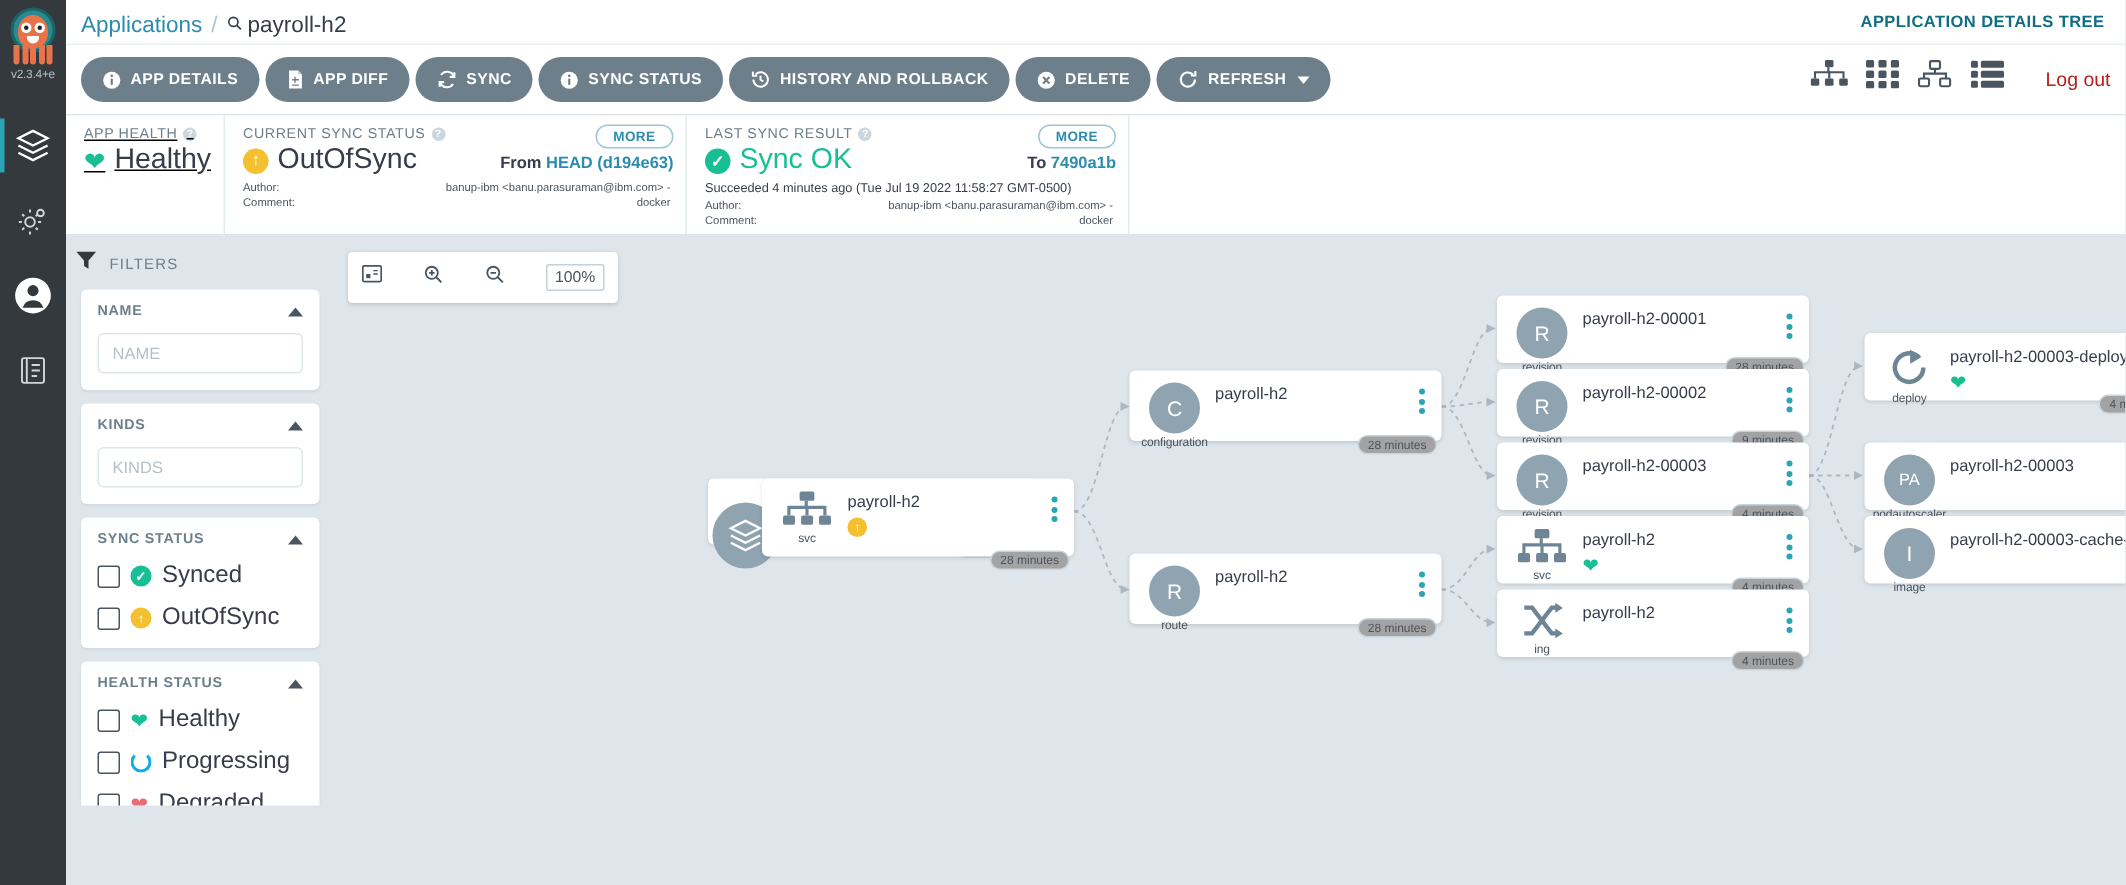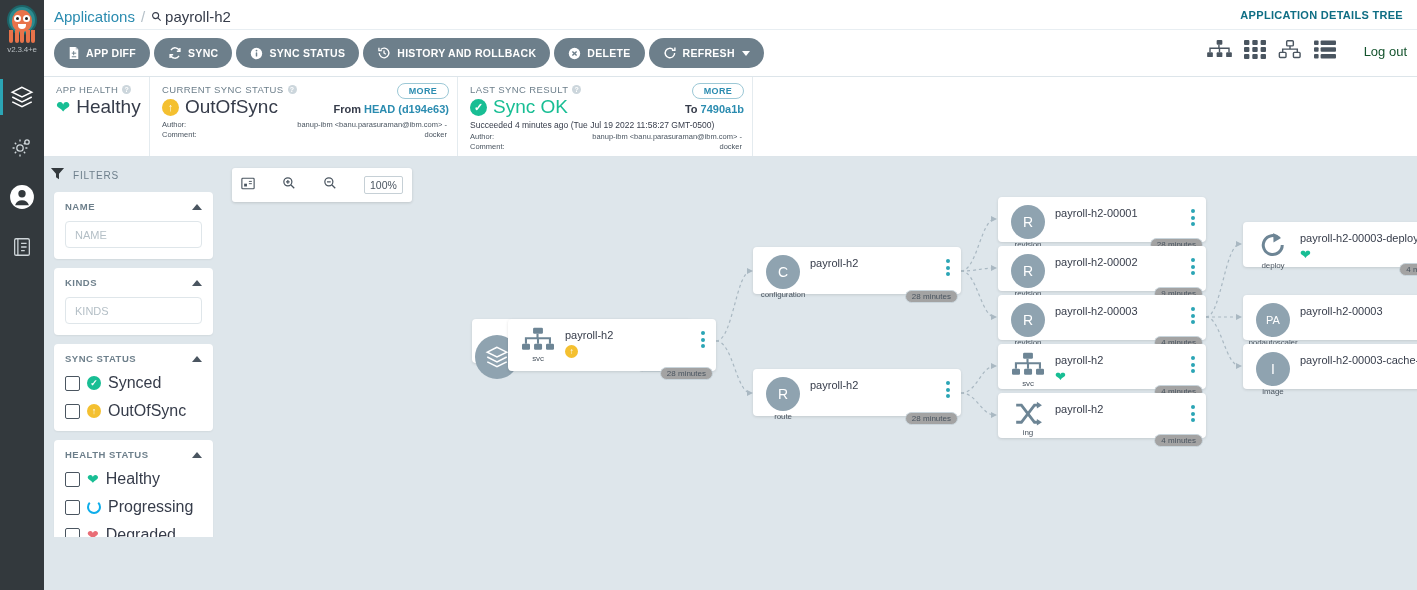--- a/index.html
+++ b/index.html
@@ -60,27 +60,27 @@
   .btn { height: 30px; border-radius: 16px; background: #6d7f8b; color: #fff;
     font-size: 10.5px; font-weight: bold; letter-spacing: 0.3px;
     display: inline-flex; align-items: center; gap: 6px; padding: 0 14px;
     cursor: pointer; border: none; white-space: nowrap; }
   .btn svg { display: block; flex: 0 0 auto; }
   .btn .caret { width: 0; height: 0; border-left: 4px solid transparent;
     border-right: 4px solid transparent; border-top: 5px solid #fff; margin-left: 1px; }
   .topicons { position: absolute; right: 10px; top: 10px; display: flex;
     align-items: center; gap: 12px; }
   .topicons .ic { cursor: pointer; display: block; }
-  .logout { font-size: 13px; color: #14532d; cursor: pointer; margin-left: 16px; }
+  .logout { font-size: 13px; color: #b91c1c; cursor: pointer; margin-left: 16px; }
 
   
   .statusbar { position: absolute; left: 44px; top: 77px; width: 1373px; height: 80px;
     background: #fff; border-bottom: 1px solid #dde5ea; display: flex; }
   .spanel { position: relative; padding: 7px 10px 0 12px; border-right: 1px solid #e4ebef; }
-  .spanel.p1 { width: 106px; border-right: 1px solid #e4ebef; }
+  .spanel.p1 { width: 106px; border-right: 1px solid #e4ebef; text-decoration: underline; }
   .spanel.p2 { width: 308px; }
   .spanel.p3 { width: 295px; }
   .slabel { font-size: 9.5px; color: #6d7f8b; letter-spacing: 0.4px;
     display: flex; align-items: center; gap: 4px; }
   .qmark { width: 9px; height: 9px; border-radius: 50%; background: #ccd6dc;
     color: #fff; font-size: 7px; line-height: 9px; text-align: center;
     font-weight: bold; cursor: pointer; }
   .sval { font-size: 19px; color: #363c4a; display: flex; align-items: center;
     gap: 6px; margin-top: 1px; font-weight: 400; }
   .sval.ok { color: #18be94; }
@@ -251,20 +251,30 @@
         </span>
         <span>payroll-h2</span>
       </span>
     </div>
     <div class="adt-title">APPLICATION DETAILS TREE</div>
   </div>
 
   <div class="actionbar">
     <div class="btns">
 
+      <button class="btn">
+        <span>
+          <svg width="13" height="13" viewBox="0 0 16 16">
+              <circle cx="8" cy="8" r="7" fill="#fff"></circle>
+          <rect x="7.1" y="6.6" width="1.8" height="5.2" rx=".8" fill="#6d7f8b"></rect>
+          <circle cx="8" cy="4.4" r="1.1" fill="#6d7f8b"></circle>
+            </svg>
+        </span>
+        <span>APP DETAILS</span>
+      </button>
 
       <button class="btn">
         <span>
           <svg width="12" height="14" viewBox="0 0 14 16">
               <path d="M2 1h7l3 3v11H2z" fill="#fff"></path>
           <path d="M9 1v3h3" fill="#c3ccd2"></path>
           <path d="M4.4 8.2h5.2M6.6 5.8v4.8M4.4 12.4h5.2" stroke="#6d7f8b" stroke-width="1.1"></path>
             </svg>
         </span>
         <span>APP DIFF</span>

